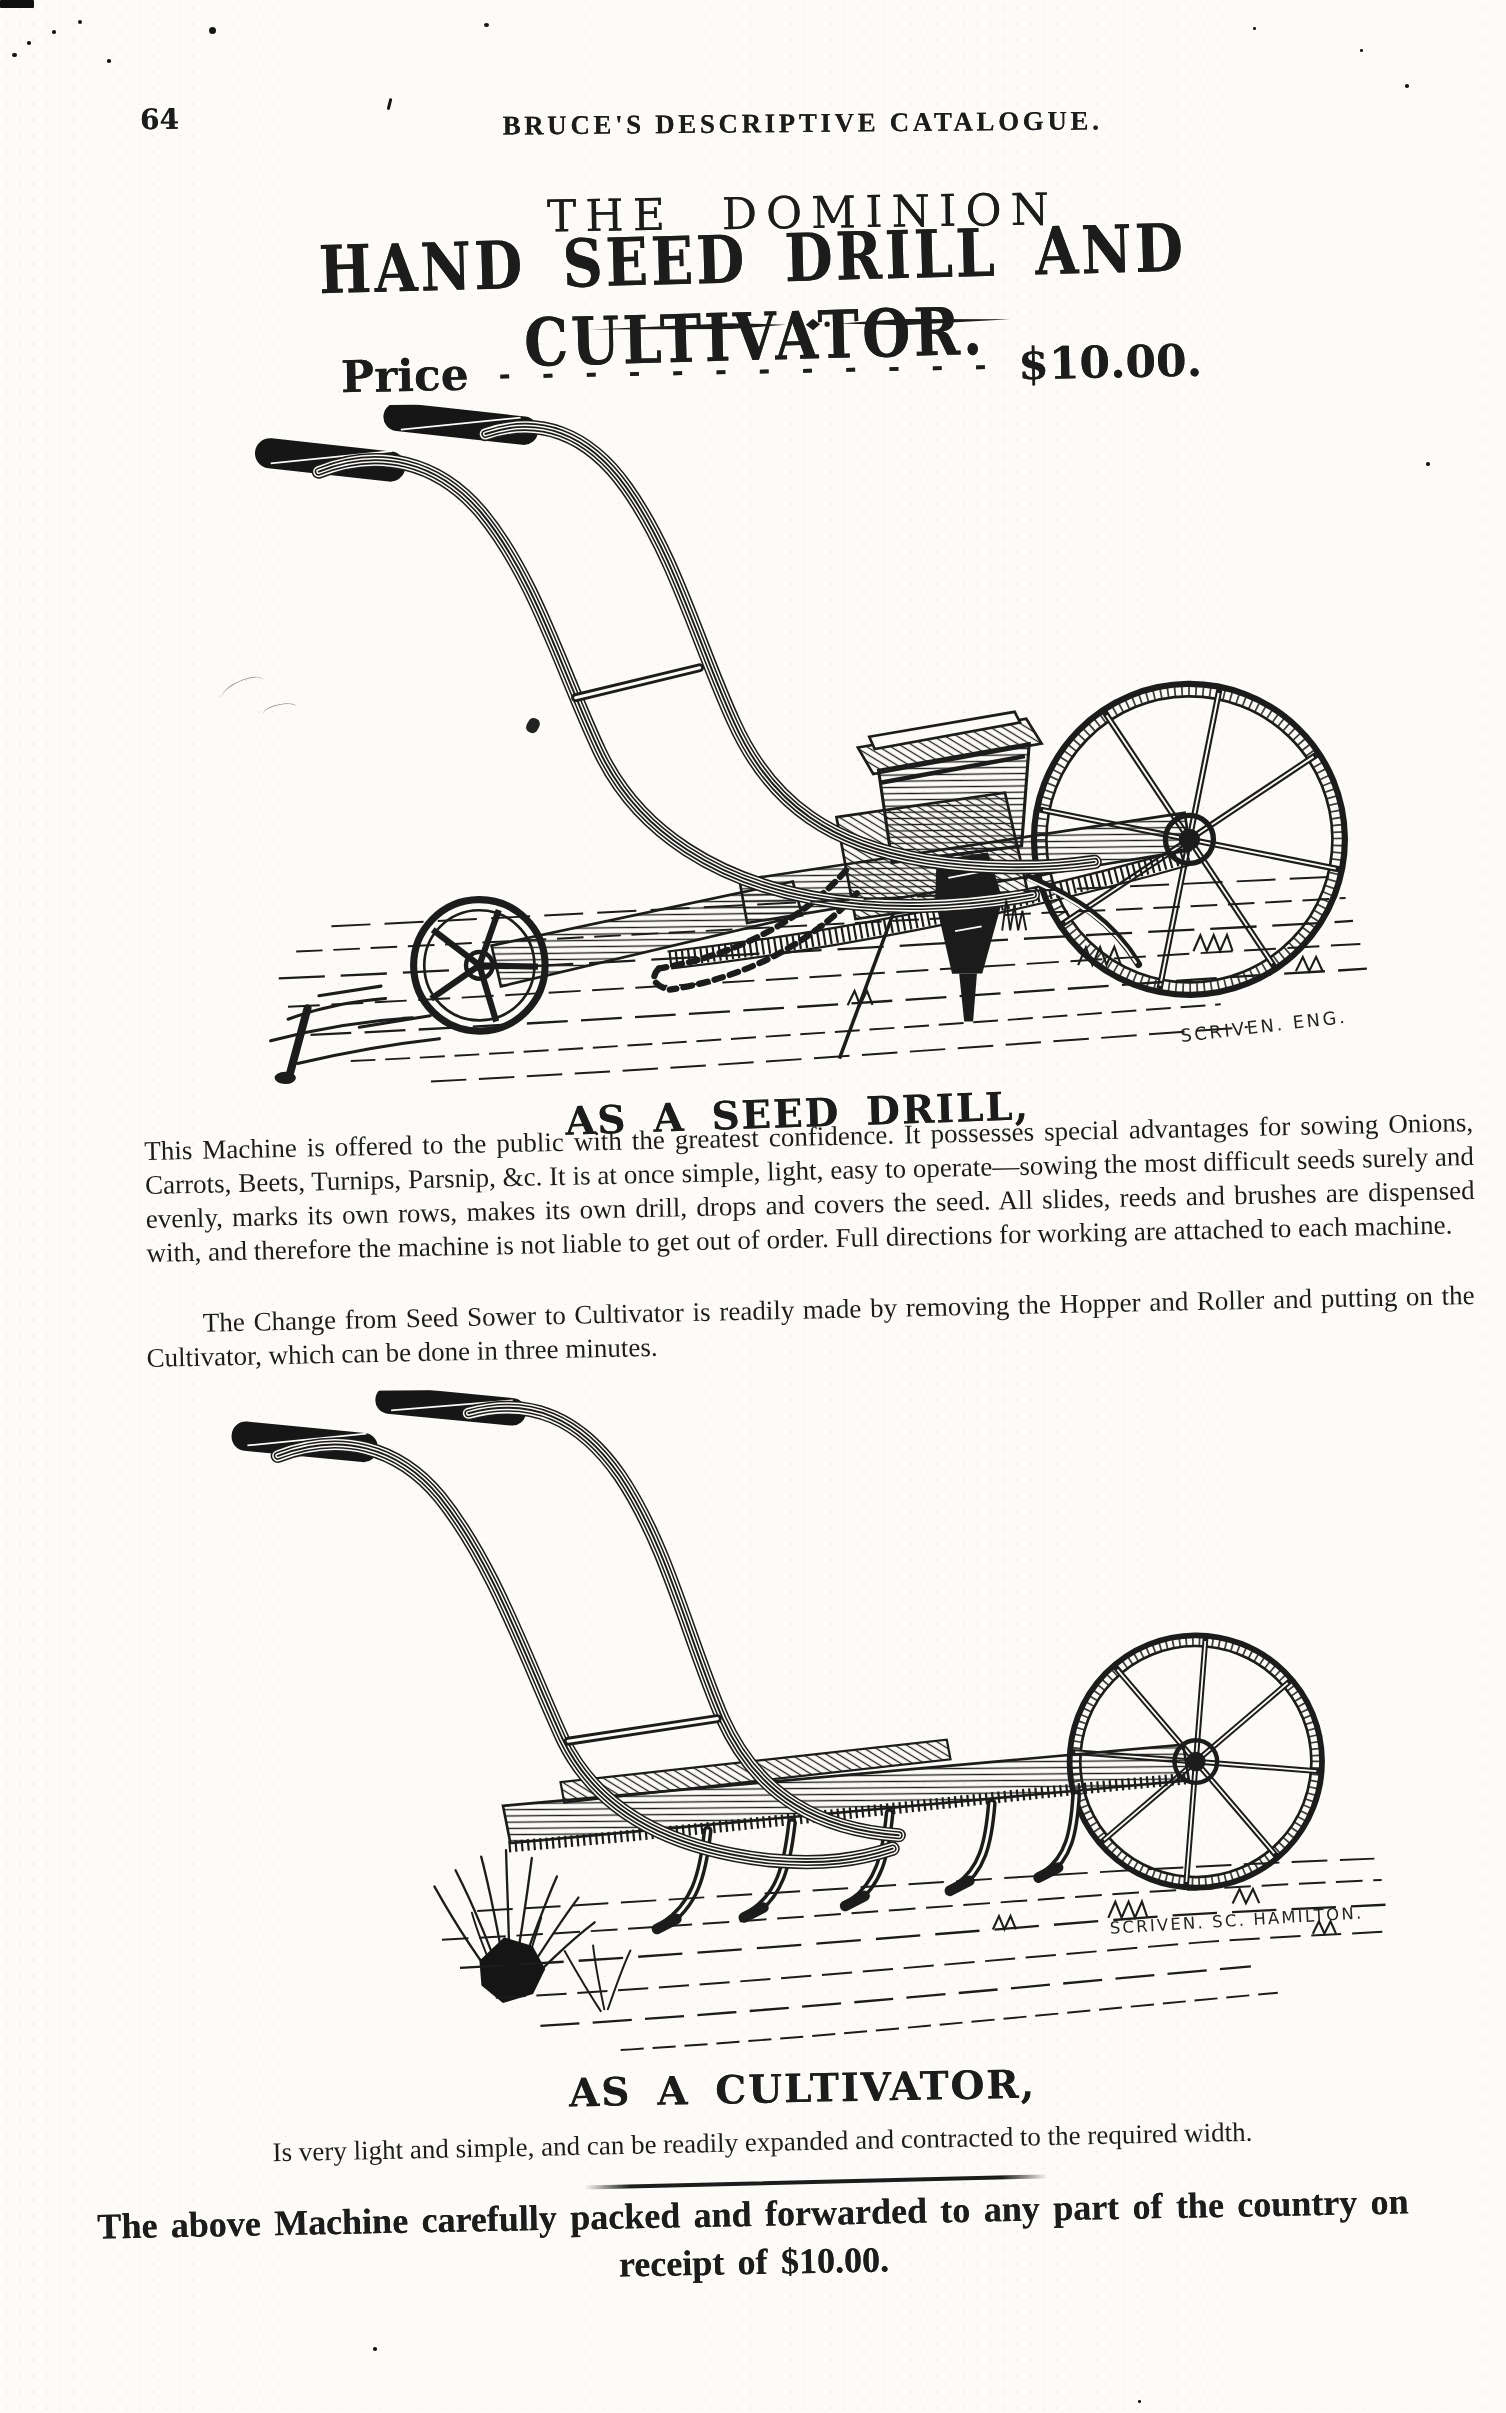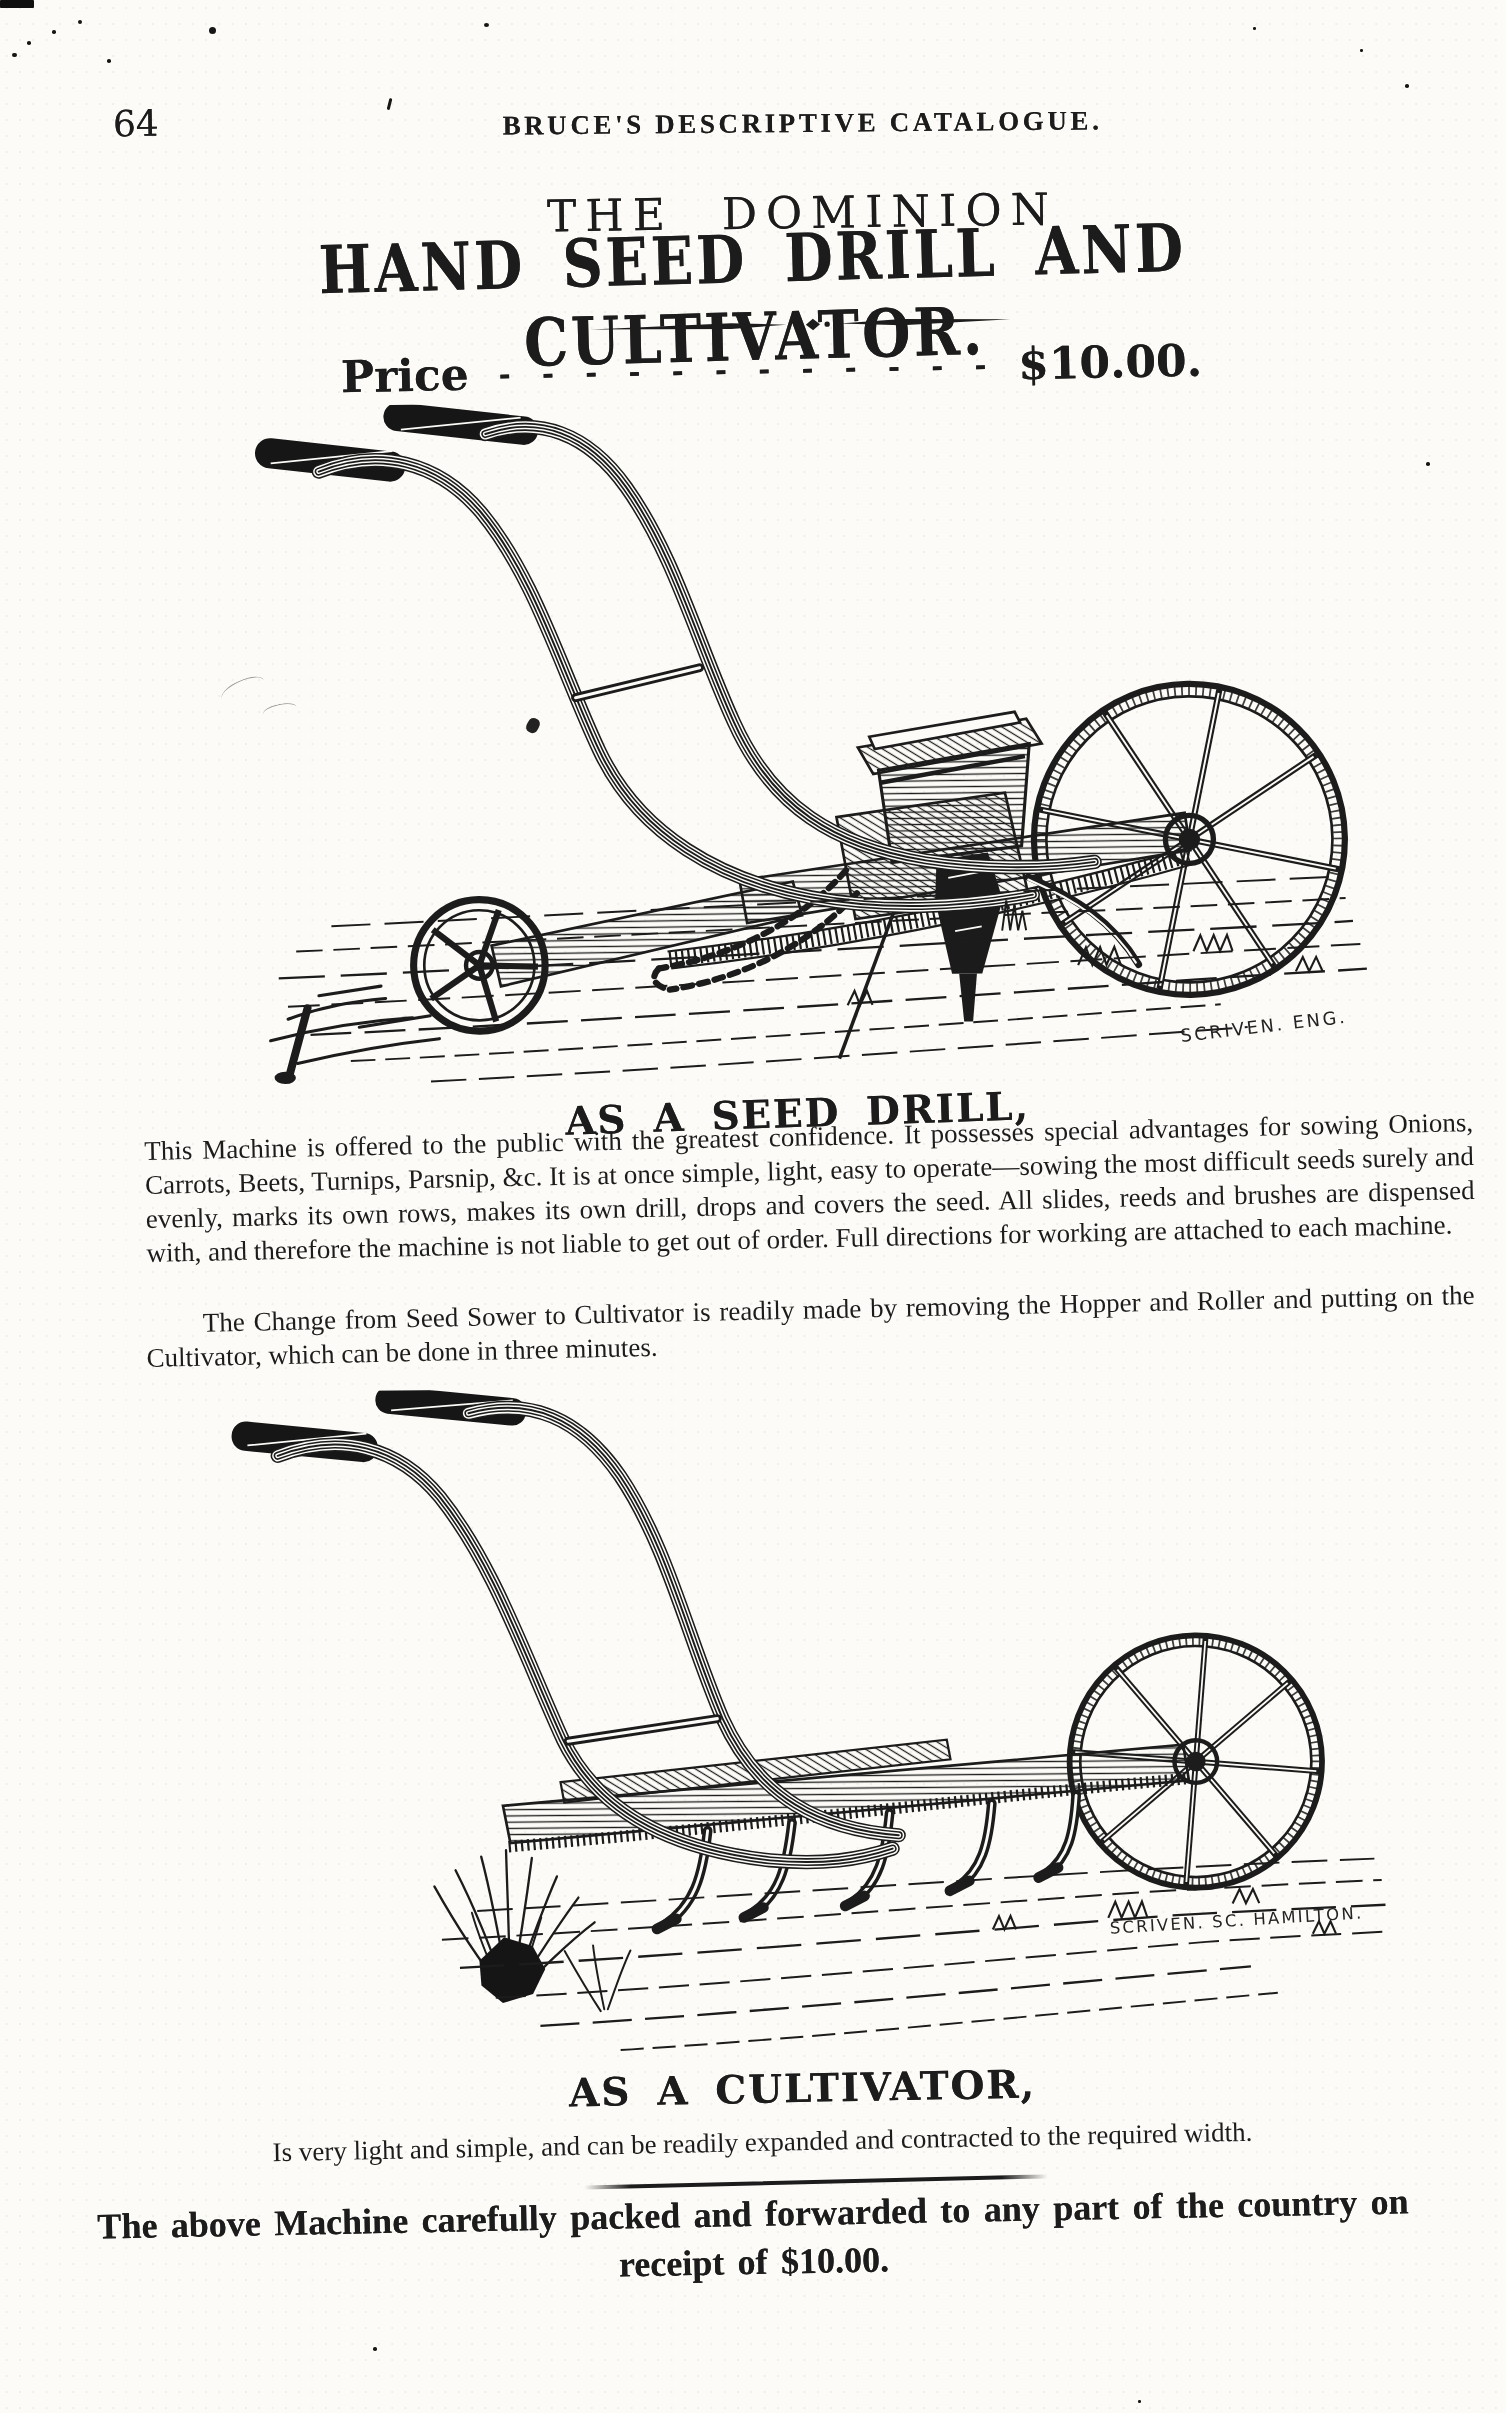--- a/index.html
+++ b/index.html
@@ -8,21 +8,21 @@
         color:#1c1c1c;font-family:"Liberation Serif",serif}
   .page::before{content:"";position:absolute;inset:0;pointer-events:none;
         background-image:radial-gradient(rgba(0,0,0,.05) 0.9px,transparent 1.2px);
         background-size:13.3px 16px}
   .ink{text-shadow:0 0 0.6px rgba(25,25,25,.8)}
   .speck{position:absolute;background:#161616;border-radius:50%}
   .corner-bar{position:absolute;left:0;top:0;width:34px;height:8px;background:#101010;border-radius:0.9px}
   .scuff{position:absolute;border-top:1.8px solid rgba(55,55,55,.5);border-radius:50%}
   .fleck{position:absolute;background:#222;border-radius:40%}
 
-  #pageno{position:absolute;left:113px;top:103px;font-size:36px;font-weight:normal;
+  #pageno{position:absolute;left:140px;top:103px;font-size:28px;font-weight:bold;
         font-family:"DejaVu Serif",serif;transform:rotate(-1deg)}
   #runtitle{position:absolute;left:0;top:108px;width:100%;text-align:center;font-size:27px;
         font-weight:bold;letter-spacing:3.6px;transform:translateX(49px) rotate(-0.5deg)}
   .kicker{position:absolute;top:187px;left:0;width:100%;text-align:center;font-size:44px;
         letter-spacing:9px;word-spacing:25px;font-family:"DejaVu Serif",serif;
         transform:translateX(49px) rotate(-0.8deg)}
   .main-title{position:absolute;top:220px;left:0;width:100%;text-align:center;font-size:66px;
         font-weight:bold;letter-spacing:3.6px;word-spacing:18px;font-family:"DejaVu Serif",serif;
         transform:rotate(-1.5deg) scaleX(0.84)}
   .ornament{position:absolute;top:315px;left:589px;width:423px;height:19.6px;transform:rotate(-1.3deg)}

